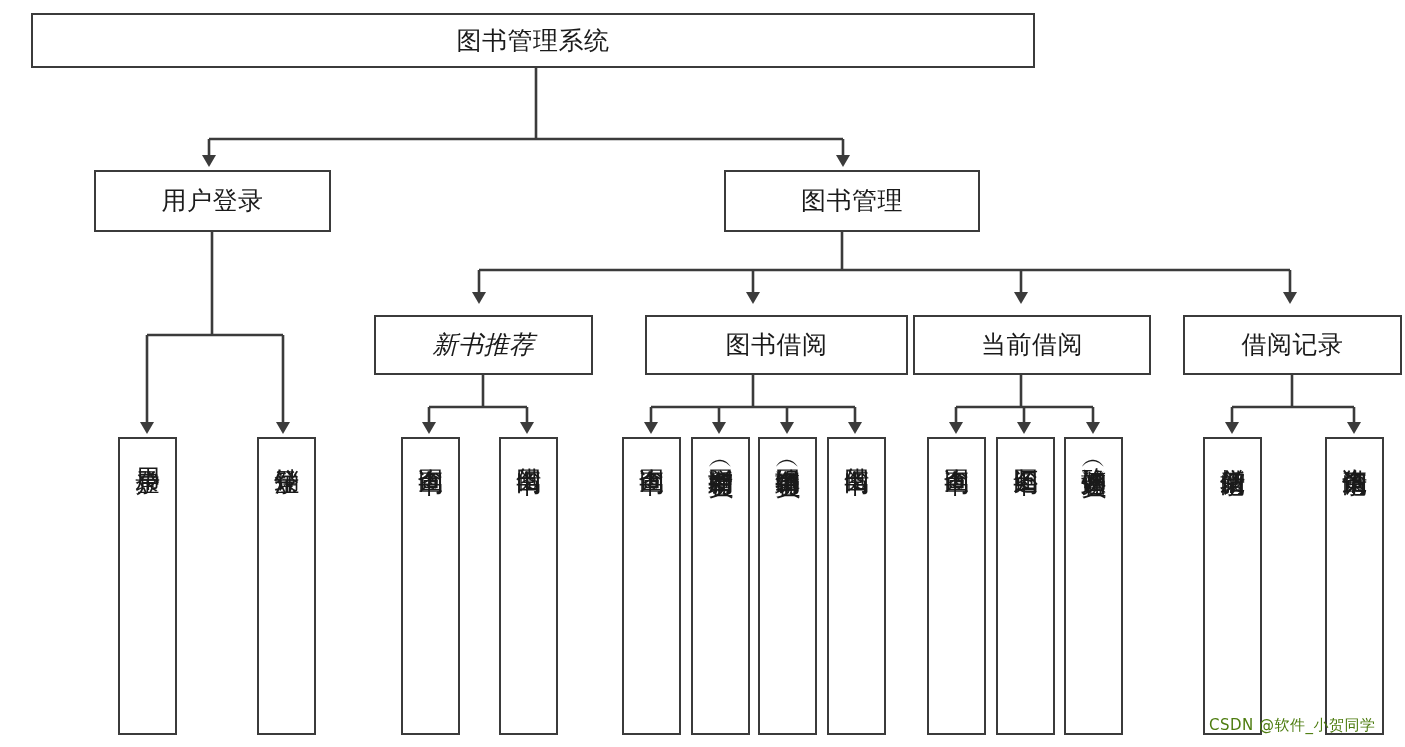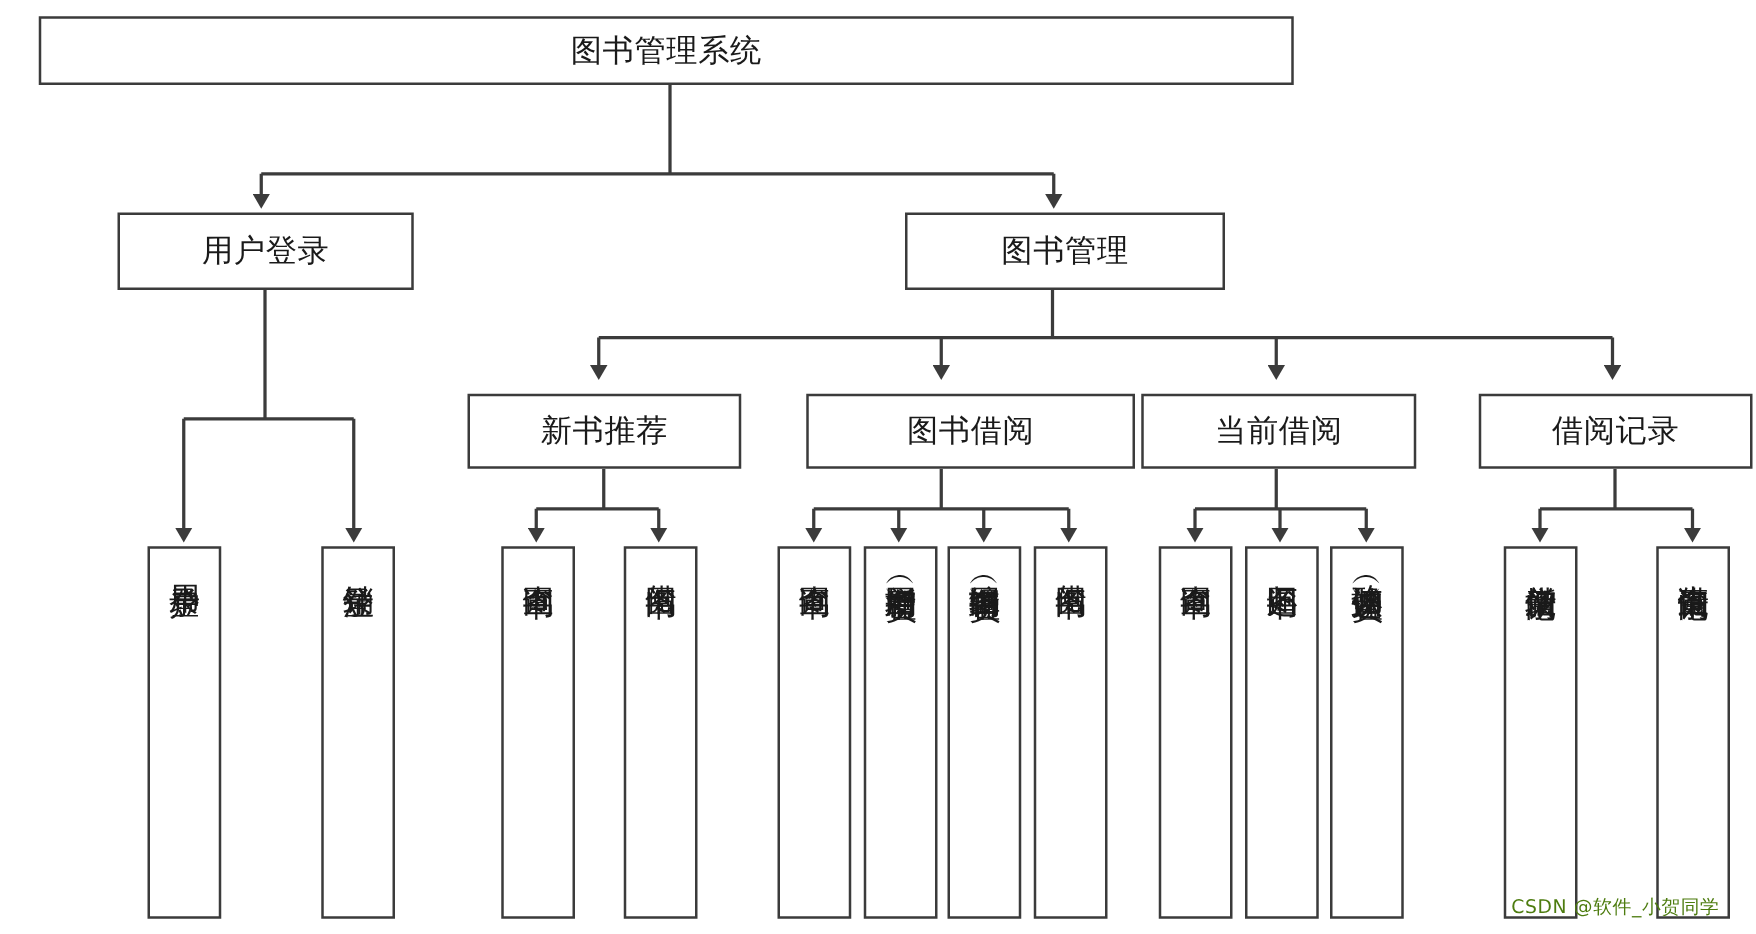--- a/index.html
+++ b/index.html
@@ -132,27 +132,27 @@
     <span class="label">图书管理系统</span>
   </div>
 
   <div class="node horiz" style="left:81px; top:170px; width:237px; height:62px;">
     <span class="label">用户登录</span>
   </div>
   <div class="node horiz" style="left:711px; top:170px; width:256px; height:62px;">
     <span class="label">图书管理</span>
   </div>
 
-  <div class="node horiz" style="left:361px; top:315px; width:219px; height:60px;">
+  <div class="node horiz" style="left:361px; top:315px; width:219px; height:60px;font-style:italic;">
     <span class="label">新书推荐</span>
   </div>
   <div class="node horiz" style="left:632px; top:315px; width:263px; height:60px;">
     <span class="label">图书借阅</span>
   </div>
-  <div class="node horiz" style="left:900px; top:315px; width:220px; height:60px;">
+  <div class="node horiz" style="left:900px; top:315px; width:238px; height:60px;">
     <span class="label">当前借阅</span>
   </div>
   <div class="node horiz" style="left:1170px; top:315px; width:219px; height:60px;">
     <span class="label">借阅记录</span>
   </div>
 
   <div class="node vert" style="left:105px; top:437px; width:59px; height:298px;">
     <span class="label">用户登录</span>
   </div>
   <div class="node vert" style="left:244px; top:437px; width:59px; height:298px;">

